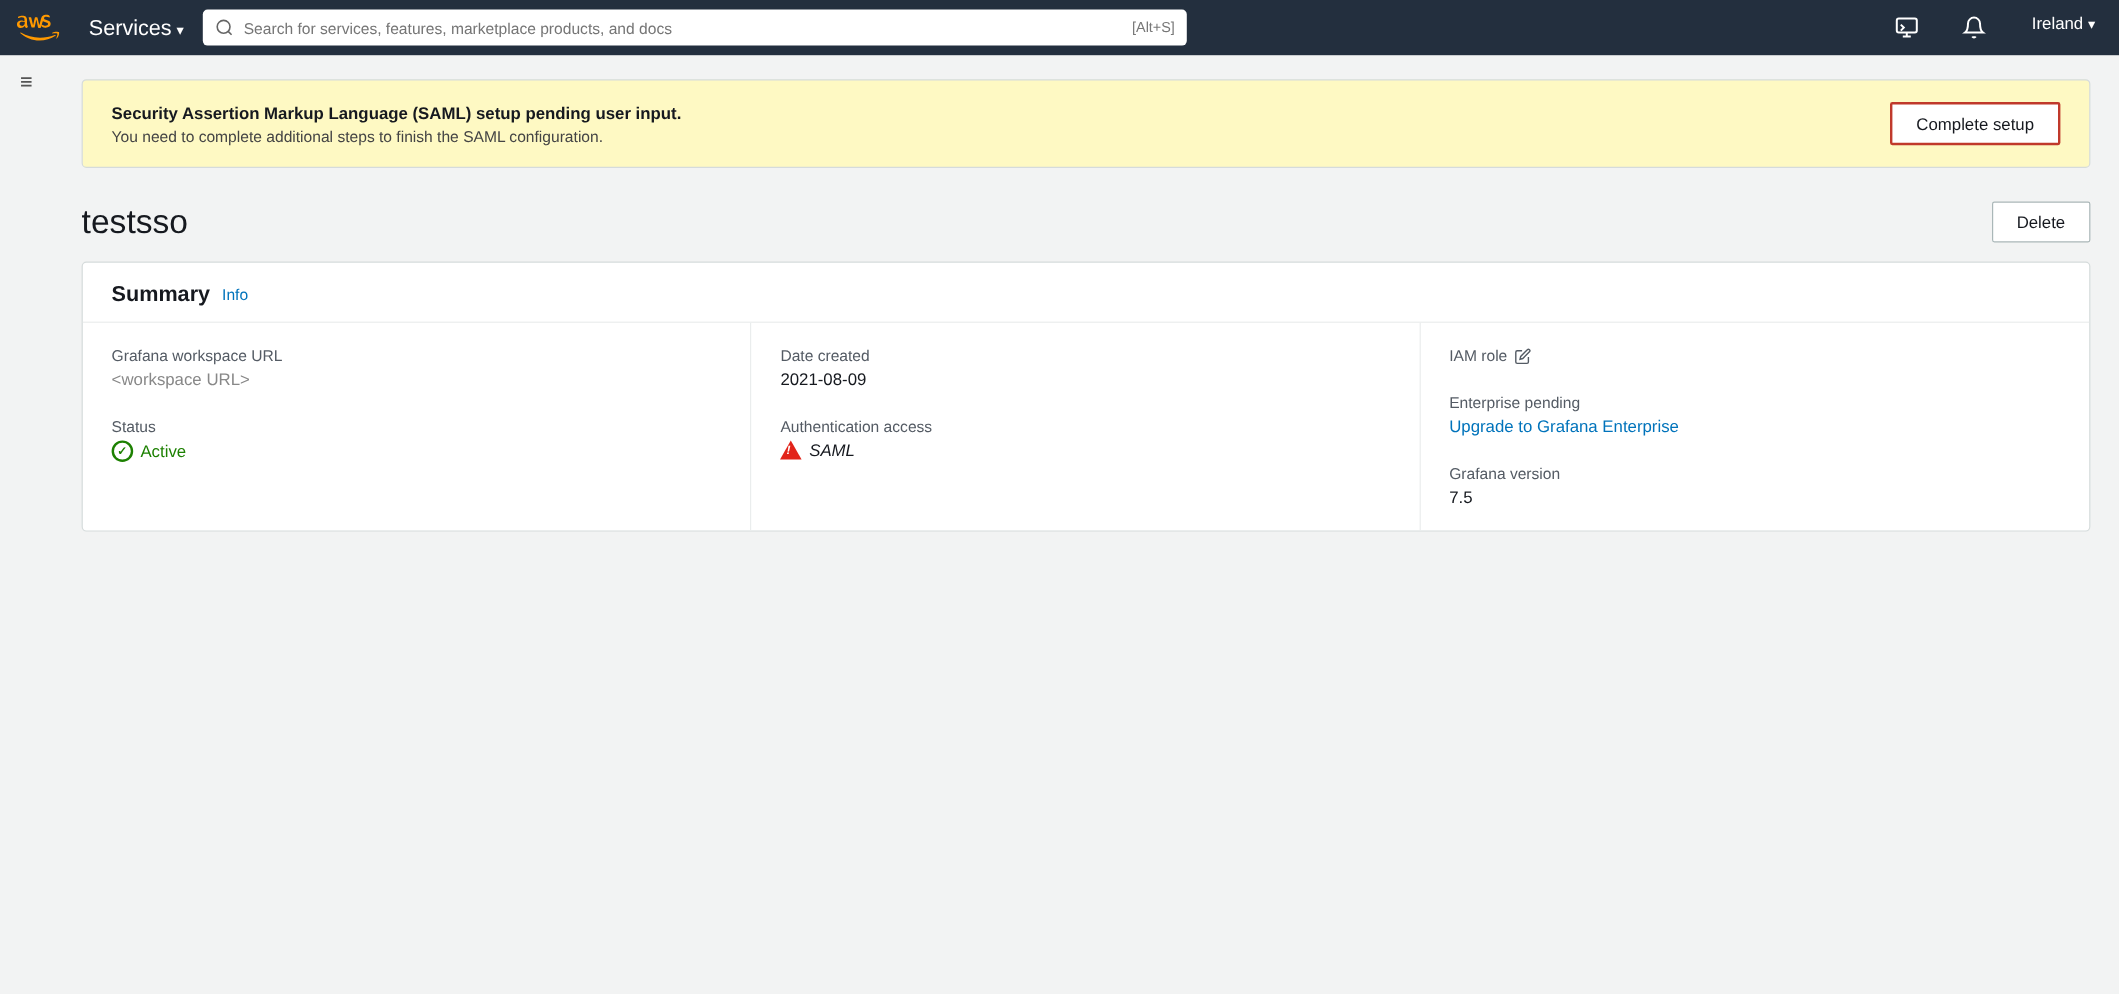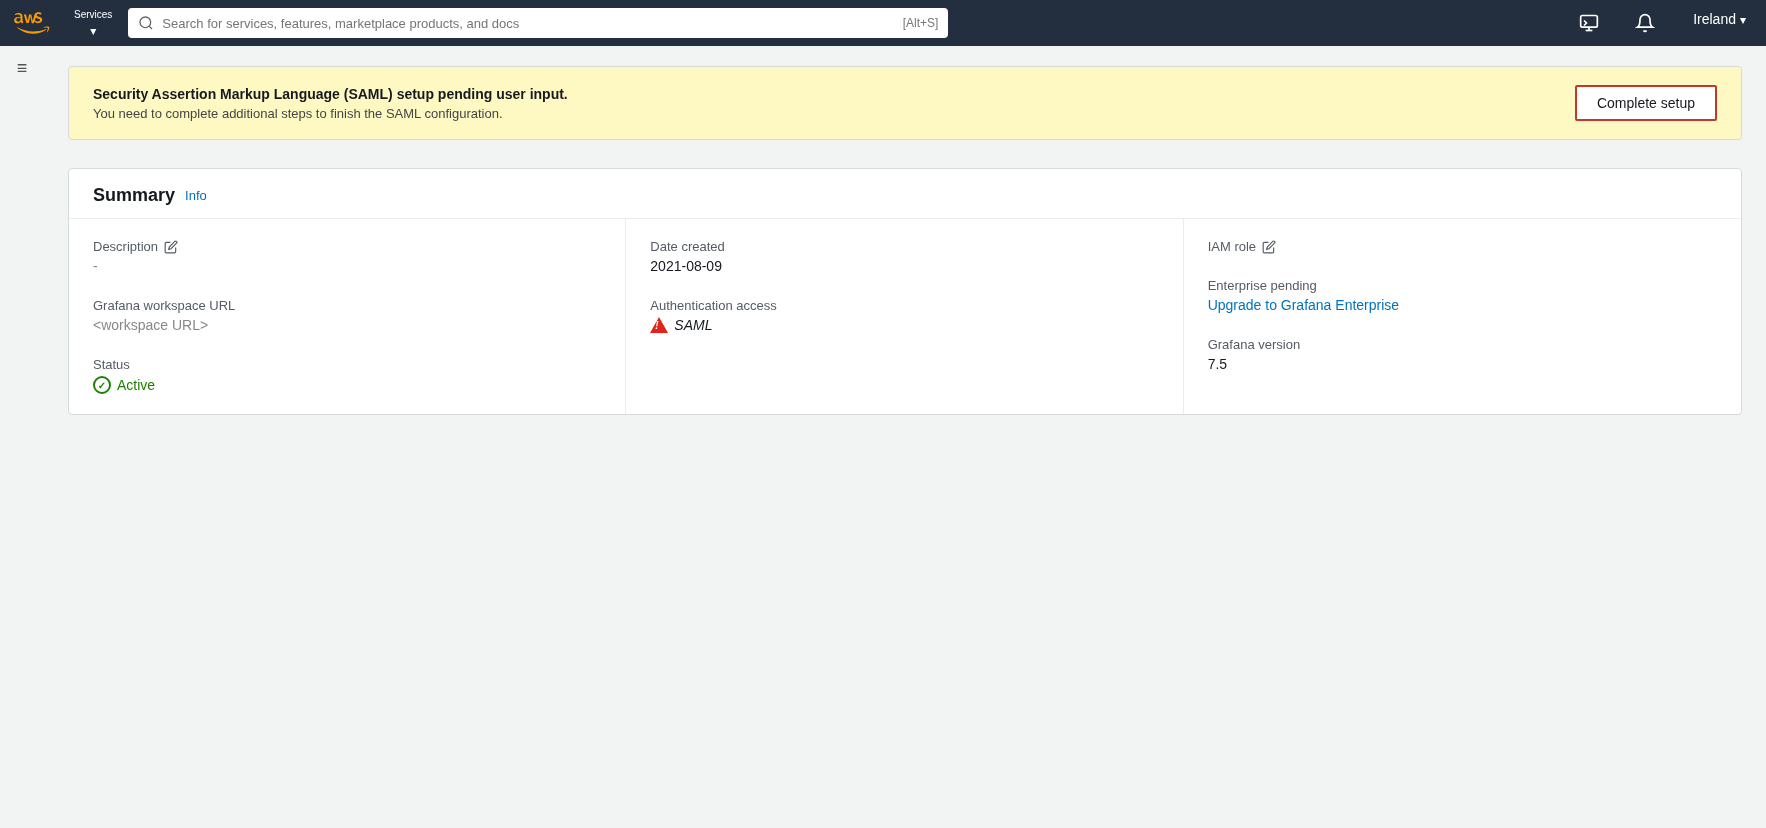--- a/index.html
+++ b/index.html
@@ -17,28 +17,27 @@
     .aws-logo {
       display: flex;
       align-items: center;
       margin-right: 8px;
     }
     .aws-logo svg { width: 38px; height: 28px; }
     .nav-services-btn {
       display: flex;
       align-items: center;
       color: #fff;
-      font-size: 10px;
+      font-size: 18px;
       background: none;
       border: none;
       cursor: pointer;
       padding: 4px 8px;
       gap: 4px;
       white-space: nowrap;
-      flex-direction: column;
     }
     .search-bar {
       flex: 1;
       max-width: 820px;
       display: flex;
       align-items: center;
       background: #fff;
       border-radius: 4px;
       padding: 0 10px;
       height: 30px;
@@ -336,42 +335,34 @@
 <div class="main-area">
 
   <div class="saml-banner">
     <div class="saml-banner-text">
       <div class="title">Security Assertion Markup Language (SAML) setup pending user input.</div>
       <div class="subtitle">You need to complete additional steps to finish the SAML configuration.</div>
     </div>
     <button class="complete-setup-btn">Complete setup</button>
   </div>
 
+  <div class="page-header">
+    <h1 class="page-title">testsso</h1>
+    <button class="delete-btn">Delete</button>
+  </div>
 
   <div class="summary-card">
     <div class="summary-header">
       <span class="summary-title">Summary</span>
       <a class="info-link">Info</a>
     </div>
 
     <div class="summary-grid">
 
       <div class="summary-col">
-        <div class="field-group">
-          <div class="field-label">
-            <span>Description</span>
-            <span class="edit-icon">
-              <svg width="14" height="14" viewBox="0 0 24 24" fill="none" stroke="currentColor" stroke-width="2">
-                <path d="M11 4H4a2 2 0 0 0-2 2v14a2 2 0 0 0 2 2h14a2 2 0 0 0 2-2v-7"></path>
-                <path d="M18.5 2.5a2.121 2.121 0 0 1 3 3L12 15l-4 1 1-4 9.5-9.5z"></path>
-              </svg>
-            </span>
-          </div>
-          <div class="field-value muted">-</div>
-        </div>
 
         <div class="field-group">
           <div class="field-label">
             <span>Grafana workspace URL</span>
           </div>
           <div class="field-value muted">&lt;workspace URL&gt;</div>
         </div>
 
         <div class="field-group">
           <div class="field-label">

